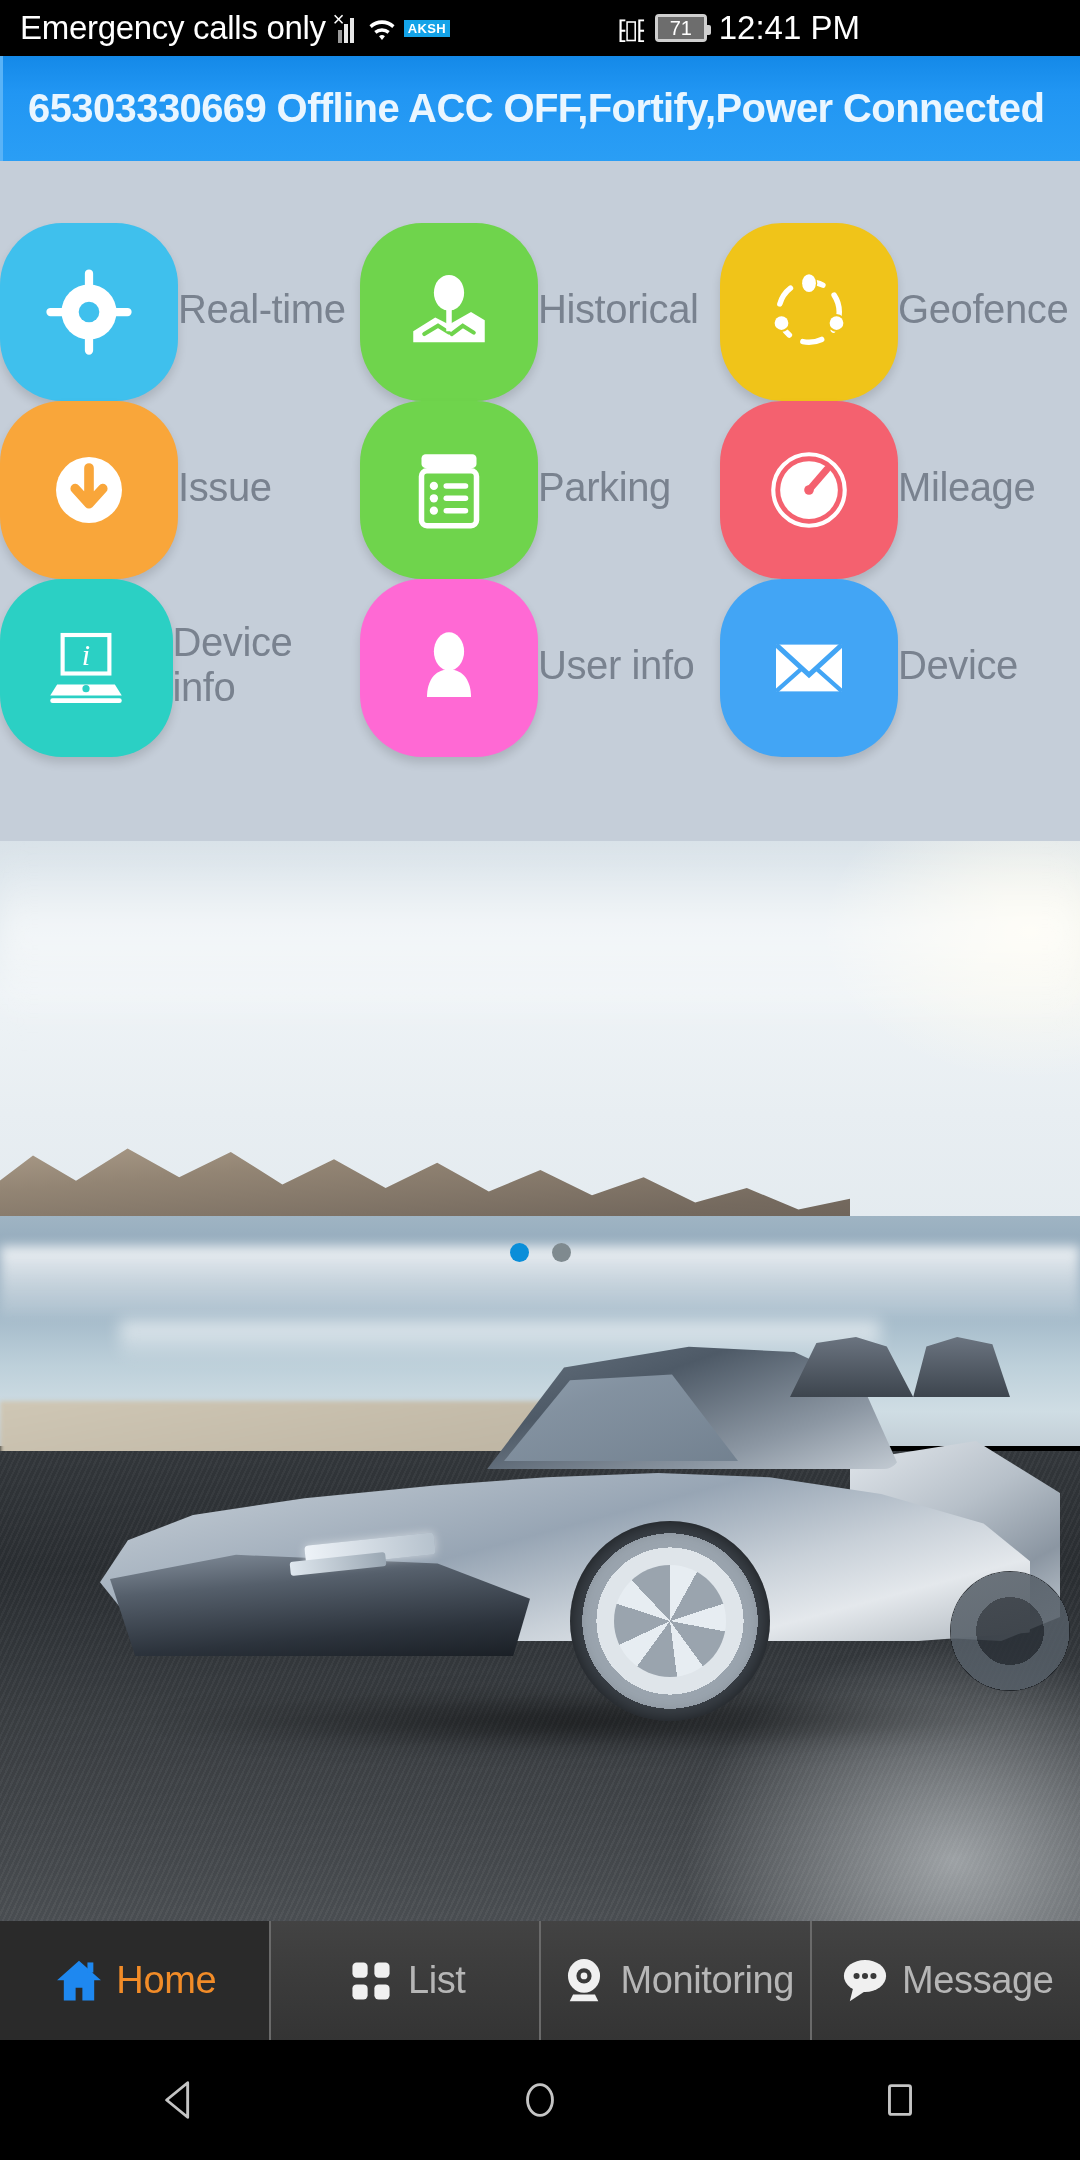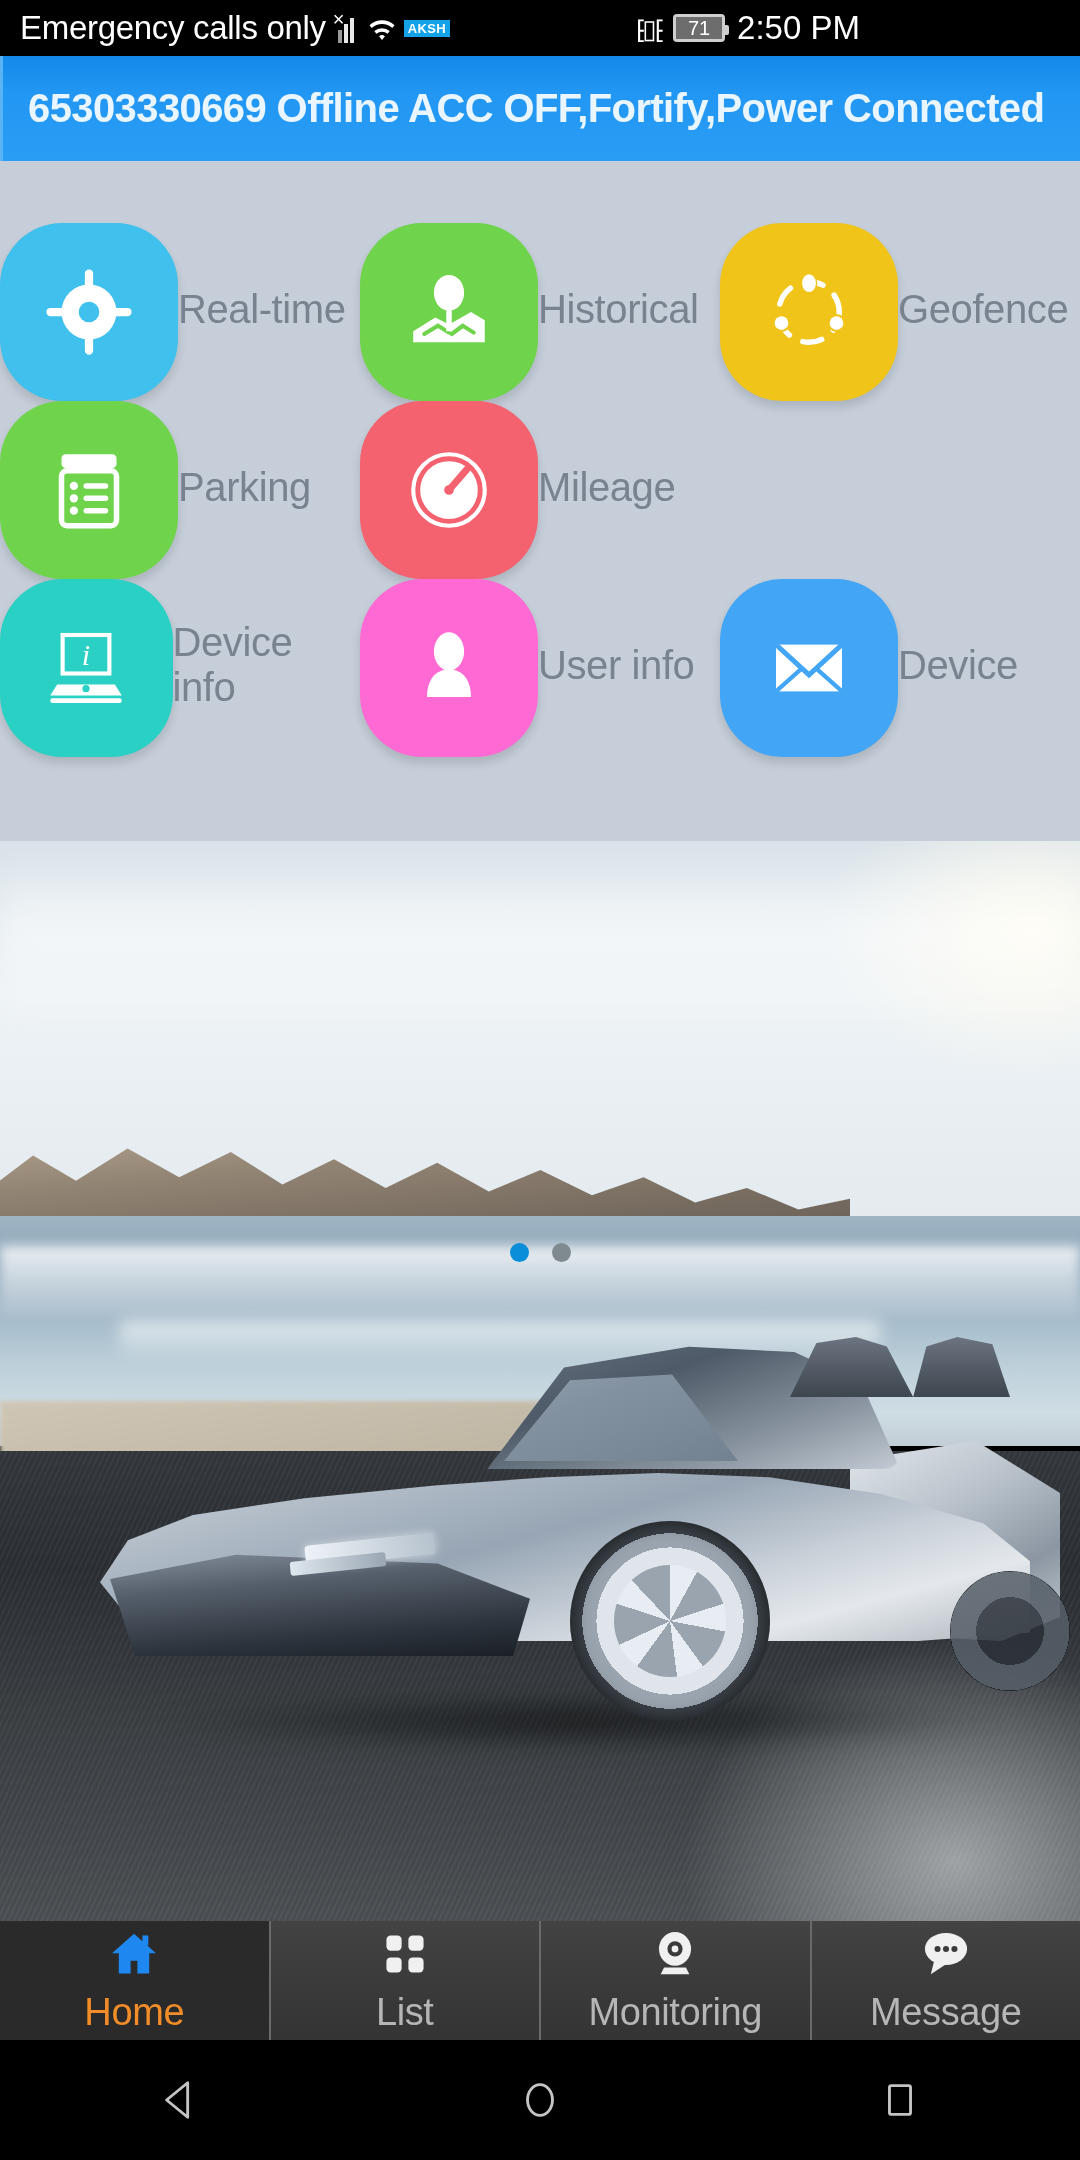--- a/index.html
+++ b/index.html
@@ -222,21 +222,21 @@
     display:flex; justify-content:center; gap:23px;
   }
   .dot { width:19px; height:19px; border-radius:50%; }
 
   
   .tabbar {
     position:absolute; top:1921px; left:0; width:1080px; height:119px;
     display:flex; background:#3a3a3a;
   }
   .tab {
-    flex:1; display:flex; flex-direction:column; align-items:center;
+    flex:1; display:flex; flex-direction:row; align-items:center;
     justify-content:center; gap:10px;
     border-right:2px solid #6a6a6a;
     background:linear-gradient(180deg,#434343 0%,#3b3b3b 50%,#343434 100%);
   }
   .tab:last-child{ border-right:none; }
   .tab.active {
     background:#2a2a2a; border-right:2px solid #6a6a6a;
   }
   .tab svg { width:54px; height:54px; display:block; }
   .tab-label { font-size:38px; color:#b6b6b6; letter-spacing:-0.4px; }
@@ -272,21 +272,21 @@
         <path d="M2.6 8.4a14 14 0 0118.8 0l-1.7 2.1a11.4 11.4 0 00-15.4 0L2.6 8.4z" fill="#fff"></path>
           </svg>
       </span>
       <span class="akshbox">AKSH</span>
     </div>
     <div class="sb-right">
       <span class="vib">⁅▯⁅</span>
       <span class="batt">
         <span>71</span>
       </span>
-      <span class="sb-time">2:50 PM</span>
+      <span class="sb-time">12:41 PM</span>
     </div>
   </div>
 
   <div class="banner">
     <span class="banner-text">65303330669 Offline ACC OFF,Fortify,Power Connected</span>
   </div>
 
   <div class="scene">
     <div class="sky"></div>
     <div class="sun"></div>
@@ -360,20 +360,31 @@
               <circle cx="52" cy="40" r="6.5" fill="#f0c419"></circle>
                 <circle cx="52" cy="40" r="5" fill="#fff"></circle>
             </svg>
           </span>
         </div>
         <div class="cell-label">Geofence</div>
       </div>
     </div>
 
     <div class="row">
+      <div class="cell">
+        <div class="tile" style="background:#f9a63a">
+          <span>
+            <svg viewBox="0 0 64 64">
+              <circle cx="32" cy="32" r="24" fill="#fff"></circle>
+              <path d="M32 16v22M22 31l10 11 10-11" stroke="#f9a63a" stroke-width="7" fill="none" stroke-linecap="round" stroke-linejoin="round"></path>
+            </svg>
+          </span>
+        </div>
+        <div class="cell-label">Issue</div>
+      </div>
 
       <div class="cell">
         <div class="tile" style="background:#6fd44c">
           <span>
             <svg viewBox="0 0 64 64">
               <rect x="12" y="6" width="40" height="10" rx="3" fill="#fff"></rect>
               <rect x="12" y="18" width="40" height="40" rx="4" fill="none" stroke="#fff" stroke-width="4"></rect>
               <circle cx="21" cy="29" r="3" fill="#fff"></circle>
                 <rect x="28" y="27" width="18" height="4" rx="2" fill="#fff"></rect>
               <circle cx="21" cy="38" r="3" fill="#fff"></circle>

